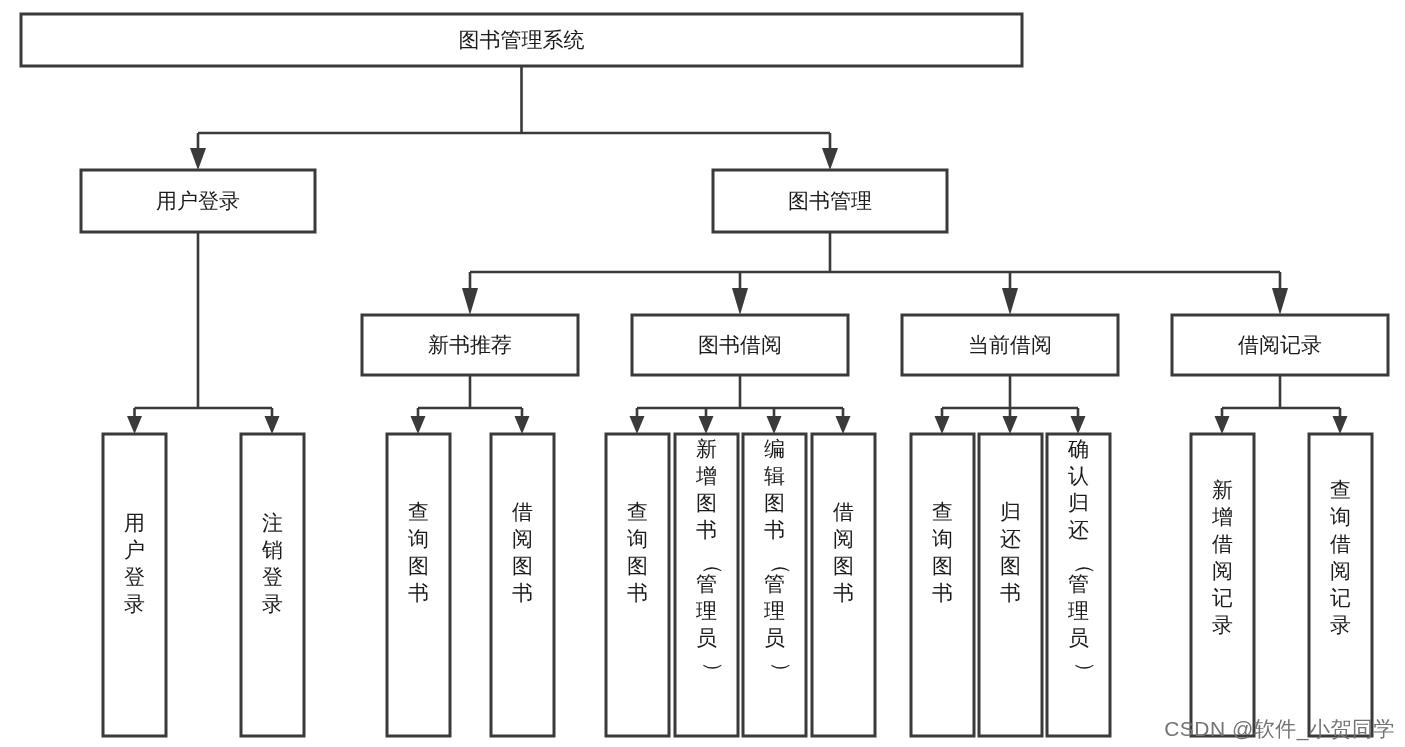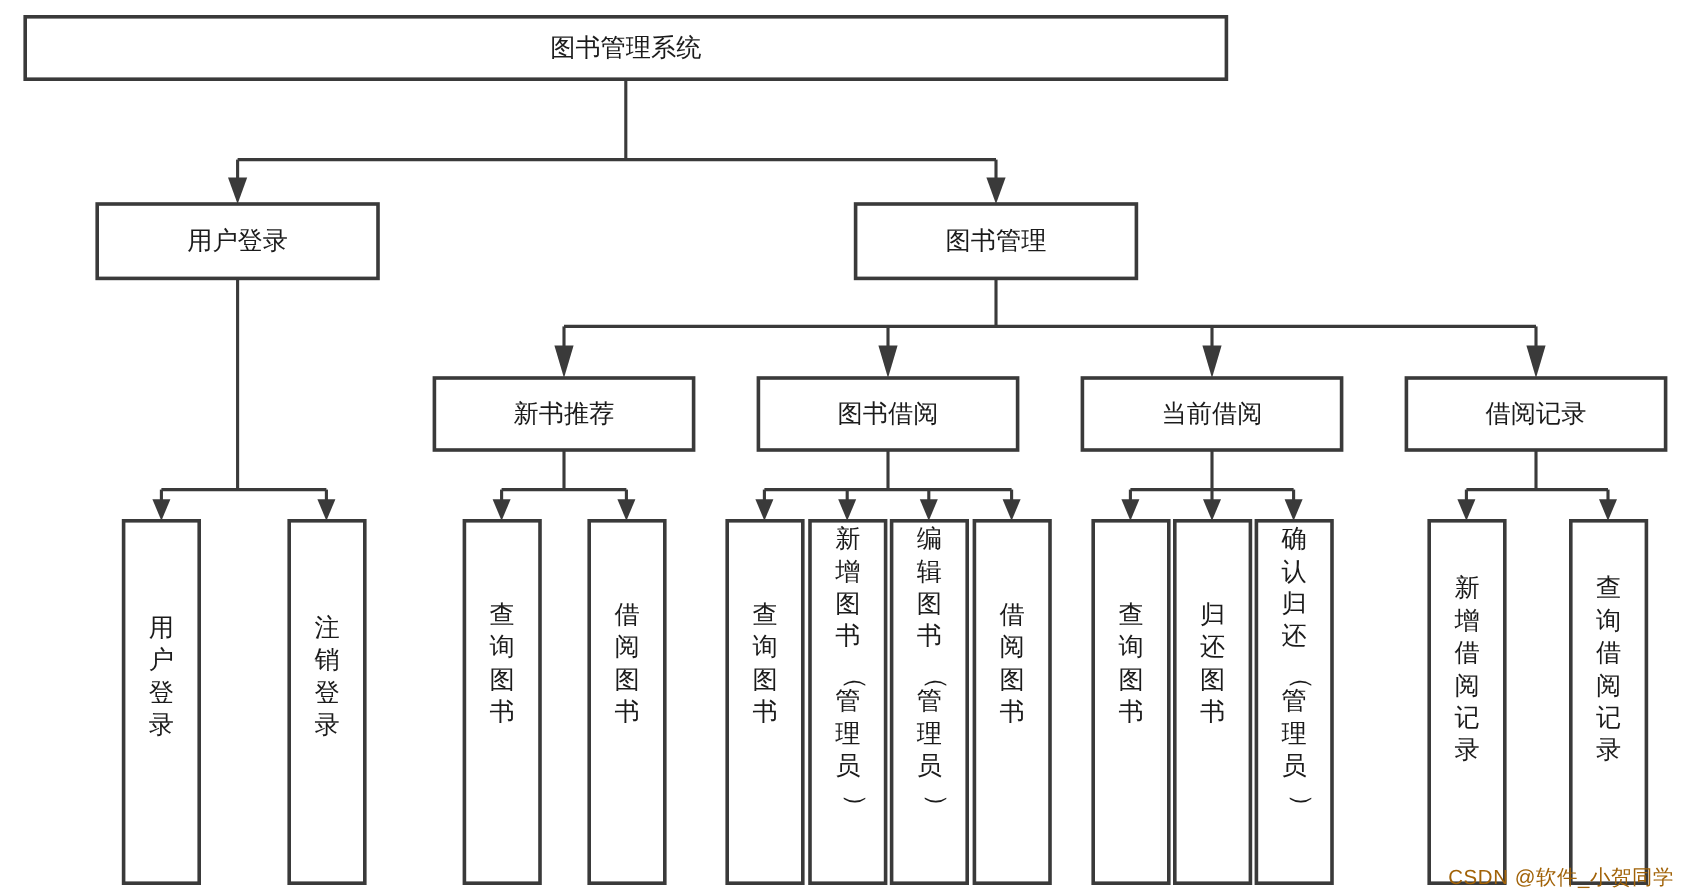--- a/index.html
+++ b/index.html
@@ -17,21 +17,21 @@
     font-size:21px;fill:#1b1b1b;text-anchor:middle;dominant-baseline:middle;
   }
   .leaf-label{
     font-family:"Liberation Sans","DejaVu Sans",sans-serif;
     font-size:21px;fill:#1b1b1b;
   }
   .leaf-char{text-anchor:middle;}
   .watermark{
     position:absolute;right:10px;bottom:4px;
     font-family:"Liberation Sans","DejaVu Sans",sans-serif;
-    font-size:17px;color:#a16207;white-space:nowrap;letter-spacing:0.5px;
+    font-size:21px;color:#737373;white-space:nowrap;letter-spacing:0.5px;
   }
 </style>
 </head>
 <body>
 
 <svg id="diagram" viewBox="0 0 1405 747" xmlns="http://www.w3.org/2000/svg">
 
   <g>
 
     <path class="conn" d="M521.5 66 L521.5 133"></path>

